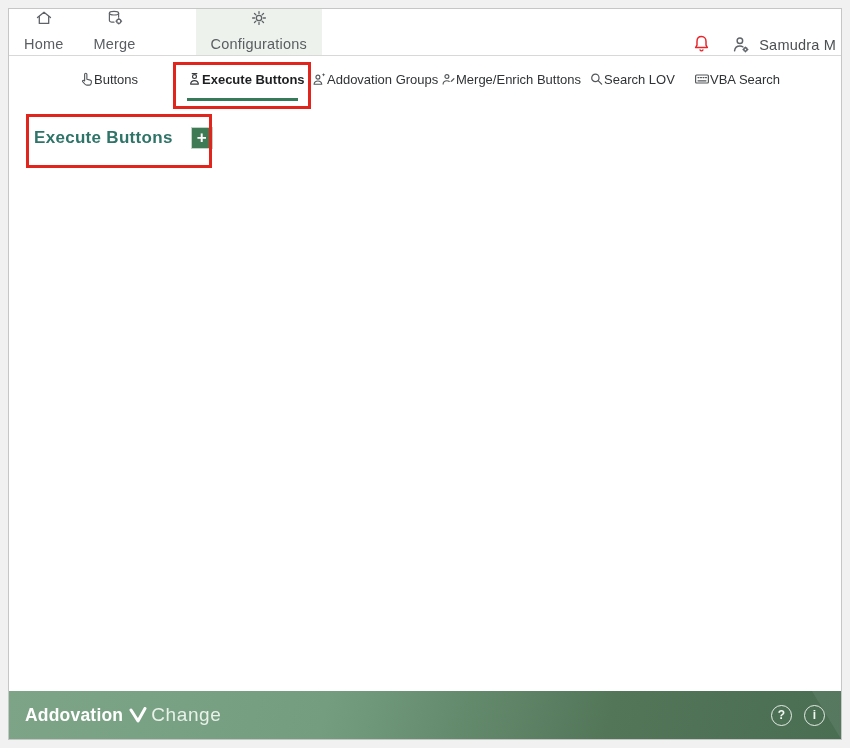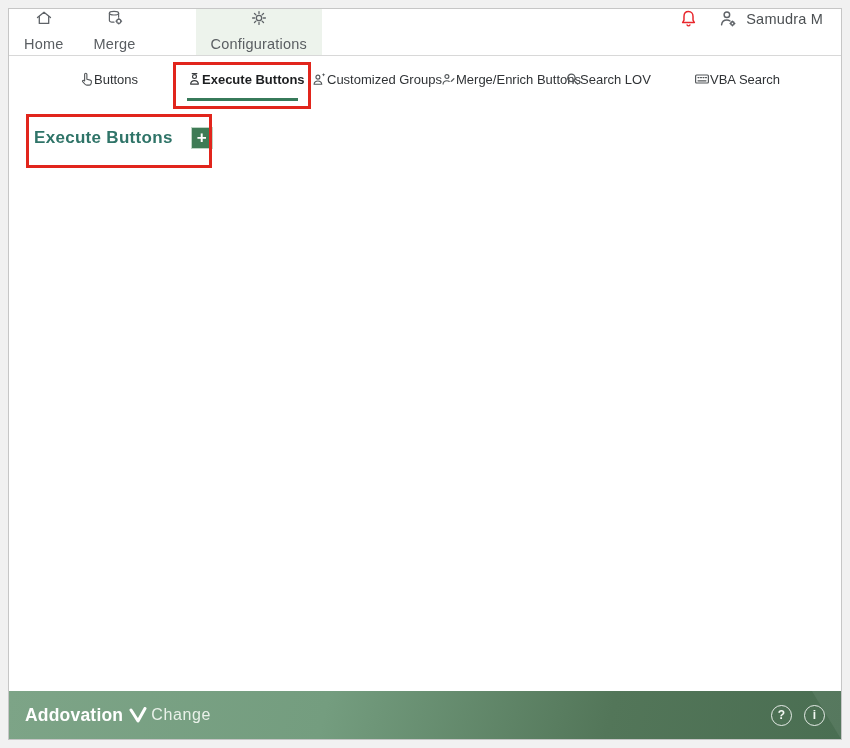--- a/index.html
+++ b/index.html
@@ -21,22 +21,22 @@
     display:flex; align-items:stretch; position:relative;
   }
   .nav-item {
     display:flex; align-items:center; gap:9px;
     padding:0 15px; cursor:pointer;
     font-size:14.5px; color:#5a5e62; letter-spacing:.2px;flex-direction:column;
   }
   .nav-item.active { background:#edf3ec;margin-left:45px; }
   .nav-icon { display:flex; align-items:center; }
   .nav-right {
-    margin-left:auto; display:flex; align-items:flex-start;
-    gap:20px; padding-right:18px;
+    margin-left:auto; display:flex; align-items:flex-end;
+    gap:20px; padding-right:5px;
   }
   .user-chip { display:flex; align-items:center; gap:8px; cursor:pointer; }
   .user-name { font-size:14.5px; color:#4c5053; letter-spacing:.2px; }
   .bell { display:flex; align-items:center; cursor:pointer; }
 
   
   .tabbar { position:relative; height:53px; }
   .tab {
     position:absolute; top:15px;
     display:flex; align-items:center; 
@@ -78,21 +78,21 @@
     overflow:hidden;
   }
   .footer::after {
     content:""; position:absolute; inset:0;
     background:rgba(255,255,255,.07);
     clip-path:polygon(96.5% 0, 100% 0, 100% 100%);
   }
   .brand { display:flex; align-items:center; }
   .brand-bold { color:#ffffff; font-weight:bold; font-size:17.5px; letter-spacing:.2px; }
   .brand-check { margin:0 3px 0 5px; display:flex; align-items:center; }
-  .brand-light { color:#e9f1e9; font-weight:normal; font-size:16px; letter-spacing:.6px; }
+  .brand-light { color:#e9f1e9; font-weight:normal; font-size:19px; letter-spacing:.6px; }
   .footer-icons { margin-left:auto; display:flex; align-items:center; gap:12px; z-index:1; }
   .circle-icon {
     width:21px; height:21px; border-radius:50%;
     border:1.5px solid rgba(255,255,255,.85);
     color:#f2f7f2; font-size:12px; font-weight:bold;
     display:grid; place-items:center; cursor:pointer;
   }
 
   svg { display:block; }
 </style>
@@ -177,35 +177,35 @@
     <div class="tab-underline"></div>
 
     <div class="tab" style="left:303px">
       <span>
         <svg width="15" height="16" viewBox="0 0 16 16" fill="none" stroke="#53575a" stroke-width="1.2" stroke-linecap="round" stroke-linejoin="round">
           <circle cx="6.3" cy="6" r="2.1"></circle>
           <path d="M2.2 13.6c.3-2.3 1.9-3.5 4.1-3.5s3.8 1.2 4.1 3.5z"></path>
           <path d="M12.3 1.6l.6 1.3 1.3.6-1.3.6-.6 1.3-.6-1.3-1.3-.6 1.3-.6z" fill="#53575a" stroke="none"></path>
         </svg>
       </span>
-      <span>Customized Groups</span>
+      <span>Addovation Groups</span>
     </div>
 
     <div class="tab" style="left:432px">
       <span>
         <svg width="15" height="16" viewBox="0 0 16 16" fill="none" stroke="#53575a" stroke-width="1.2" stroke-linecap="round" stroke-linejoin="round">
           <circle cx="6.3" cy="5.4" r="2.1"></circle>
           <path d="M2.2 13.4c.3-2.3 1.9-3.5 4.1-3.5 1 0 1.8.2 2.5.7"></path>
           <path d="M10.6 9.8l3-3 1 1-3 3-1.4.4z" fill="#53575a" stroke="none"></path>
         </svg>
       </span>
       <span>Merge/Enrich Buttons</span>
     </div>
 
-    <div class="tab" style="left:556px">
+    <div class="tab" style="left:580px">
       <span>
         <svg width="15" height="16" viewBox="0 0 16 16" fill="none" stroke="#53575a" stroke-width="1.3" stroke-linecap="round">
           <circle cx="6.8" cy="6.8" r="3.9"></circle>
           <path d="M9.7 9.7 L13.5 13.5"></path>
         </svg>
       </span>
       <span>Search LOV</span>
     </div>
 
     <div class="tab" style="left:685px">

